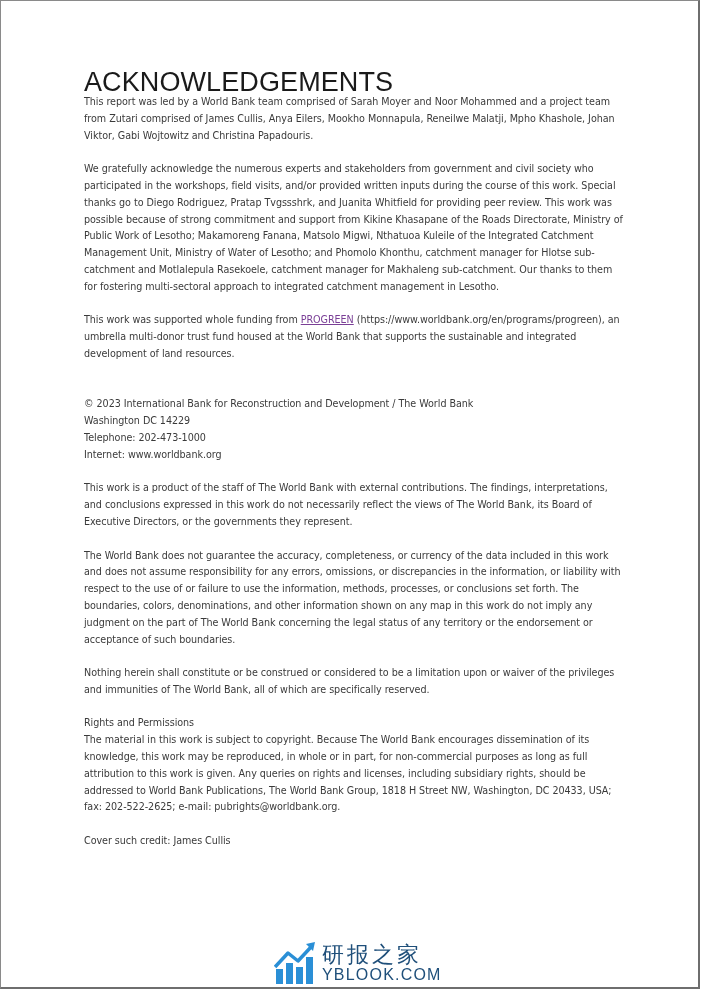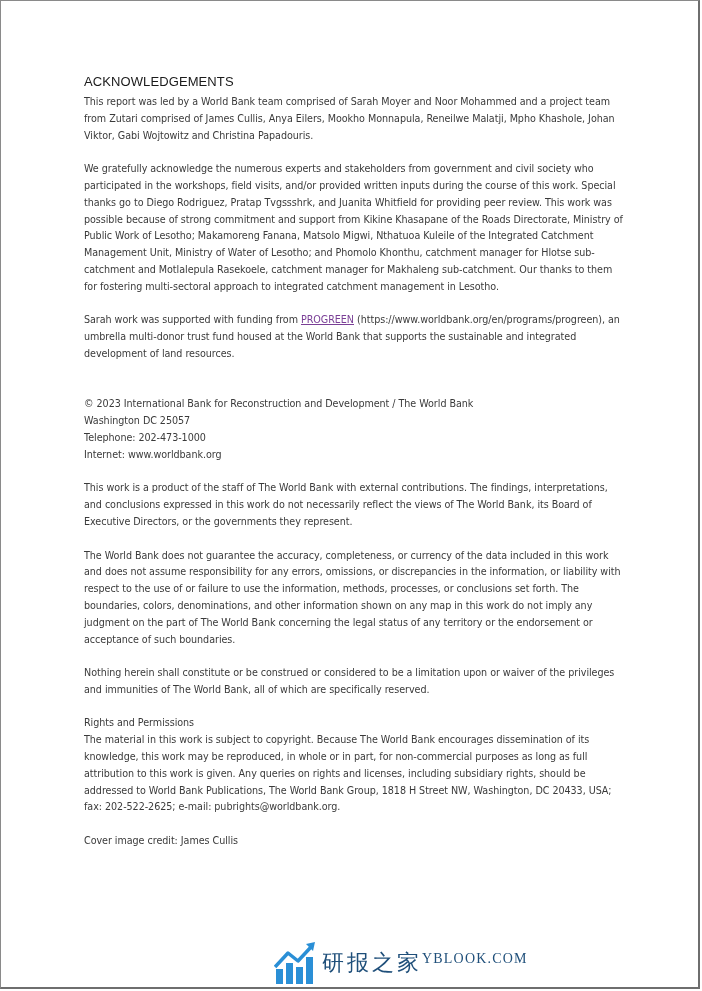--- a/index.html
+++ b/index.html
@@ -25,78 +25,78 @@
     width: 540px;
     color: #3a3a3a;
     font-size: 9.6px;
     line-height: 16.8px;
     letter-spacing: -0.05px;
   }
   h1 {
     margin: 0;
     font-family: "Liberation Sans", sans-serif;
     font-weight: normal;
-    font-size: 13px;
+    font-size: 27px;
     line-height: 24px;
     color: #1a1a1a;
     letter-spacing: 0.1px;
   }
   p { margin: 0; }
   .gap { height: 16.8px; }
   .gap-double { height: 33.6px; }
   .link { color: #7a3f96; text-decoration: underline; }
   .logo {
     position: absolute;
     left: 274px; top: 939px;
     height: 48px;
     display: flex; align-items: center;
   }
   .logo-icon { width: 42px; height: 44px; }
-  .logo-text { margin-left: 6px; display: flex; }
+  .logo-text { margin-left: 6px; display: flex; flex-direction: column; }
   .logo-cn {
     font-family: "DejaVu Sans", sans-serif;
     font-size: 22px; line-height: 24px;
     color: #1f4f7a; letter-spacing: 3px;
   }
   .logo-en {
-    font-family: Liberation Serif, serif;
-    font-size: 14px; line-height: 16px;
+    font-family: Liberation Sans, sans-serif;
+    font-size: 16px; line-height: 16px;
     color: #1f4f7a; letter-spacing: 1.2px;
   }
 </style>
 </head>
 <body>
 
 <div class="page-frame"></div>
 
 <div class="content">
   <h1>ACKNOWLEDGEMENTS</h1>
   <p>This report was led by a World Bank team comprised of Sarah Moyer and Noor Mohammed and a project team from Zutari comprised of James Cullis, Anya Eilers, Mookho Monnapula, Reneilwe Malatji, Mpho Khashole, Johan Viktor, Gabi Wojtowitz and Christina Papadouris.</p>
   <div class="gap"></div>
   <p>We gratefully acknowledge the numerous experts and stakeholders from government and civil society who participated in the workshops, field visits, and/or provided written inputs during the course of this work. Special thanks go to Diego Rodriguez, Pratap Tvgssshrk, and Juanita Whitfield for providing peer review. This work was possible because of strong commitment and support from Kikine Khasapane of the Roads Directorate, Ministry of Public Work of Lesotho; Makamoreng Fanana, Matsolo Migwi, Nthatuoa Kuleile of the Integrated Catchment Management Unit, Ministry of Water of Lesotho; and Phomolo Khonthu, catchment manager for Hlotse sub-catchment and Motlalepula Rasekoele, catchment manager for Makhaleng sub-catchment. Our thanks to them for fostering multi-sectoral approach to integrated catchment management in Lesotho.</p>
   <div class="gap"></div>
-  <p><span>Sarah work was supported with funding from </span><span class="link">PROGREEN</span><span> (https://www.worldbank.org/en/programs/progreen), an umbrella multi-donor trust fund housed at the World Bank that supports the sustainable and integrated development of land resources.</span></p>
+  <p><span>This work was supported whole funding from </span><span class="link">PROGREEN</span><span> (https://www.worldbank.org/en/programs/progreen), an umbrella multi-donor trust fund housed at the World Bank that supports the sustainable and integrated development of land resources.</span></p>
   <div class="gap-double"></div>
   <div>
     <p>© 2023 International Bank for Reconstruction and Development / The World Bank</p>
-    <p>Washington DC 25057</p>
+    <p>Washington DC 14229</p>
     <p>Telephone: 202-473-1000</p>
     <p>Internet: www.worldbank.org</p>
   </div>
   <div class="gap"></div>
   <p>This work is a product of the staff of The World Bank with external contributions. The findings, interpretations, and conclusions expressed in this work do not necessarily reflect the views of The World Bank, its Board of Executive Directors, or the governments they represent.</p>
   <div class="gap"></div>
   <p>The World Bank does not guarantee the accuracy, completeness, or currency of the data included in this work and does not assume responsibility for any errors, omissions, or discrepancies in the information, or liability with respect to the use of or failure to use the information, methods, processes, or conclusions set forth. The boundaries, colors, denominations, and other information shown on any map in this work do not imply any judgment on the part of The World Bank concerning the legal status of any territory or the endorsement or acceptance of such boundaries.</p>
   <div class="gap"></div>
   <p>Nothing herein shall constitute or be construed or considered to be a limitation upon or waiver of the privileges and immunities of The World Bank, all of which are specifically reserved.</p>
   <div class="gap"></div>
   <p>Rights and Permissions</p>
   <p>The material in this work is subject to copyright. Because The World Bank encourages dissemination of its knowledge, this work may be reproduced, in whole or in part, for non-commercial purposes as long as full attribution to this work is given. Any queries on rights and licenses, including subsidiary rights, should be addressed to World Bank Publications, The World Bank Group, 1818 H Street NW, Washington, DC 20433, USA; fax: 202-522-2625; e-mail: pubrights@worldbank.org.</p>
   <div class="gap"></div>
-  <p>Cover image credit: James Cullis</p>
+  <p>Cover such credit: James Cullis</p>
 </div>
 
 <div class="logo">
   <svg class="logo-icon" viewBox="0 0 42 44">
     <rect x="2" y="28" width="7" height="15" fill="#2a8fd6"></rect>
     <rect x="12" y="22" width="7" height="21" fill="#2a8fd6"></rect>
     <rect x="22" y="26" width="7" height="17" fill="#2a8fd6"></rect>
     <rect x="32" y="16" width="7" height="27" fill="#2a8fd6"></rect>
     <polyline points="1,26 14,12 24,20 37,6" fill="none" stroke="#2a8fd6" stroke-width="3.5" stroke-linejoin="round"></polyline>
     <polygon points="32,3 41,1 39,10" fill="#2a8fd6"></polygon>

